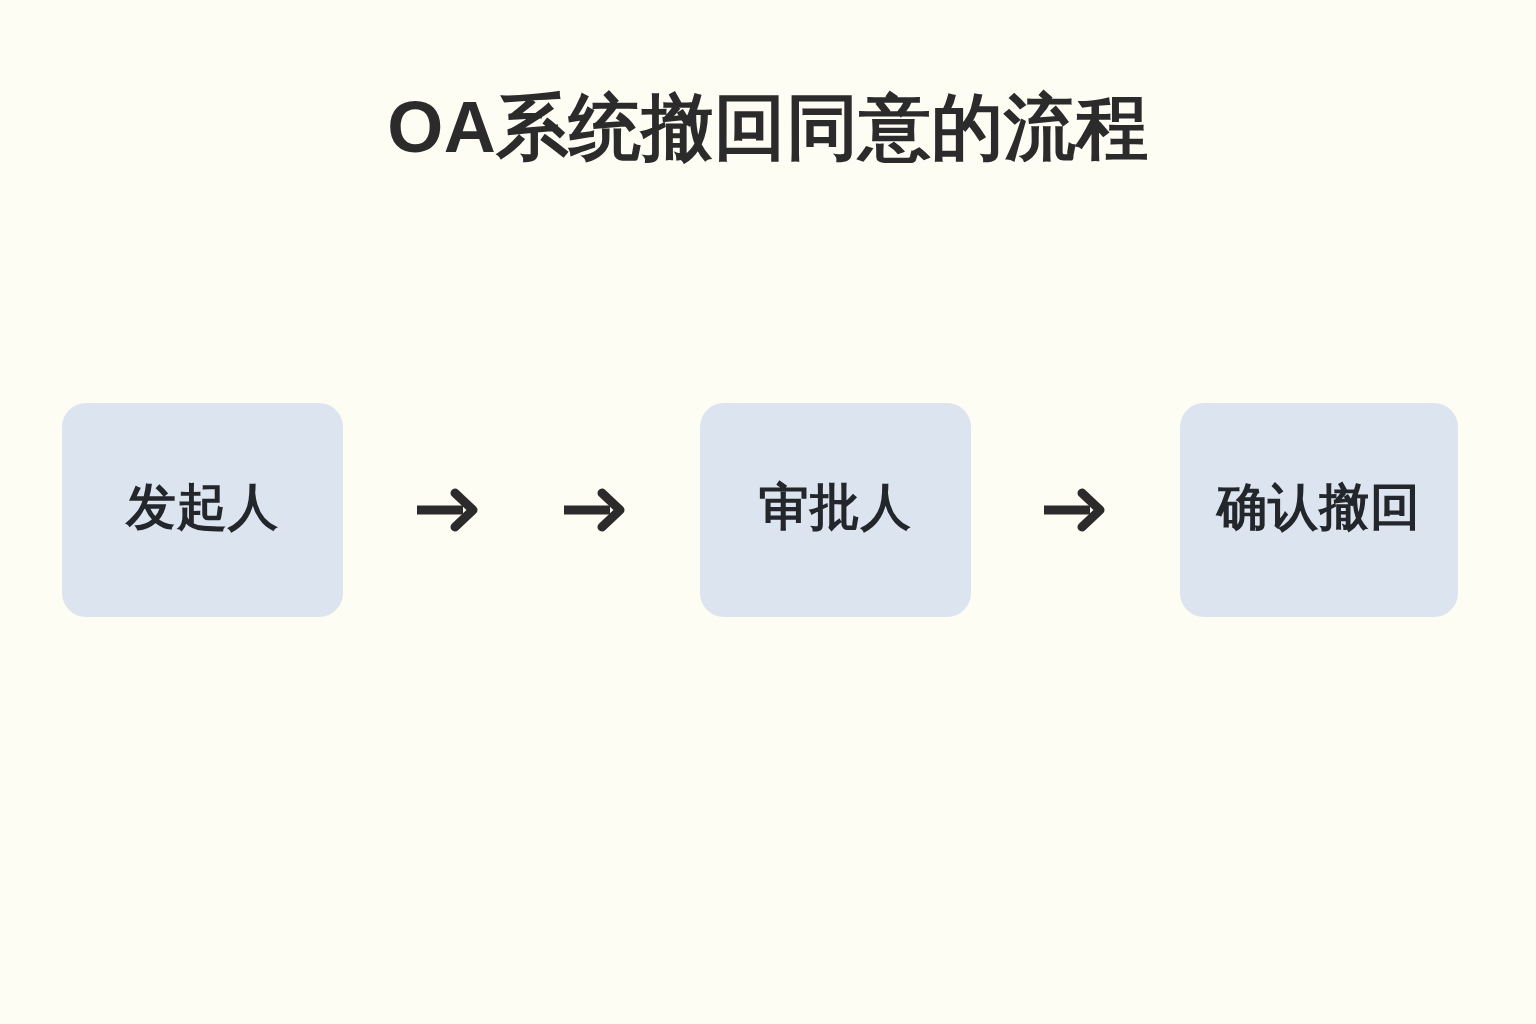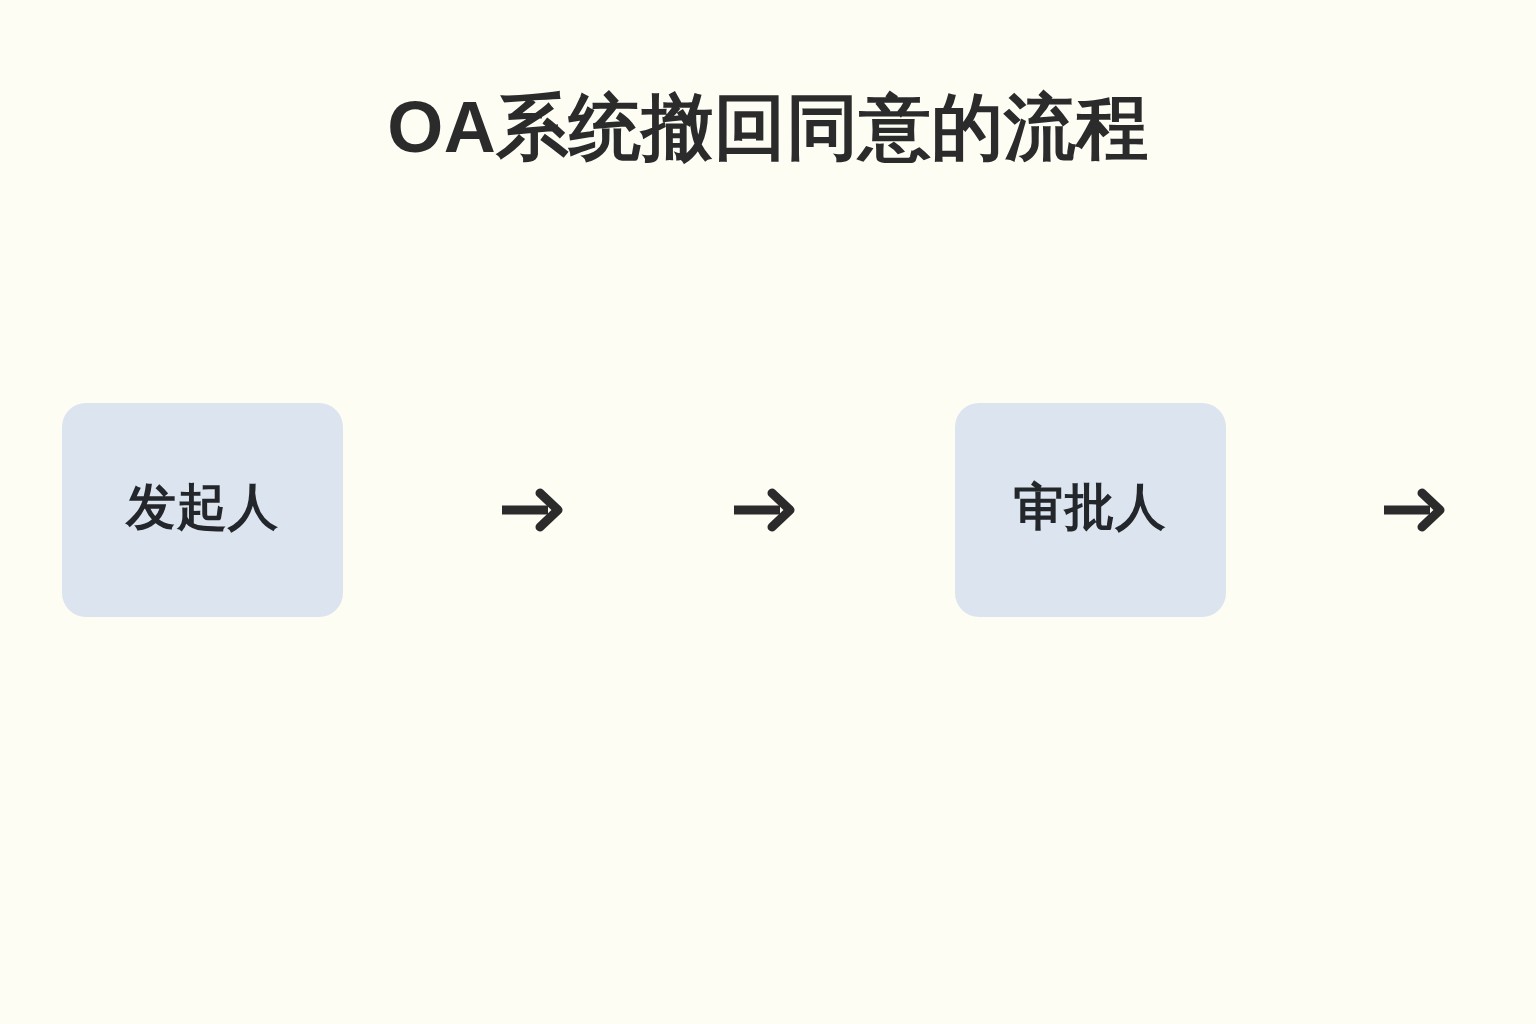--- a/index.html
+++ b/index.html
@@ -111,16 +111,19 @@
       <span class="node-label">审批人</span>
     </div>
 
     <div class="flow-arrow">
       <svg width="66" height="46" viewBox="0 0 66 46" aria-hidden="true">
         <path d="M2 23 H48" stroke="#2b2b2b" stroke-width="9" stroke-linecap="butt" fill="none"></path>
         <path d="M40 6 L58 23 L40 40" stroke="#2b2b2b" stroke-width="9" stroke-linecap="round" stroke-linejoin="round" fill="none"></path>
       </svg>
     </div>
 
+    <div class="flow-node w-278">
+      <span class="node-label">确认撤回</span>
+    </div>
 
   </div>
 
 </div>
 
 </body></html>

